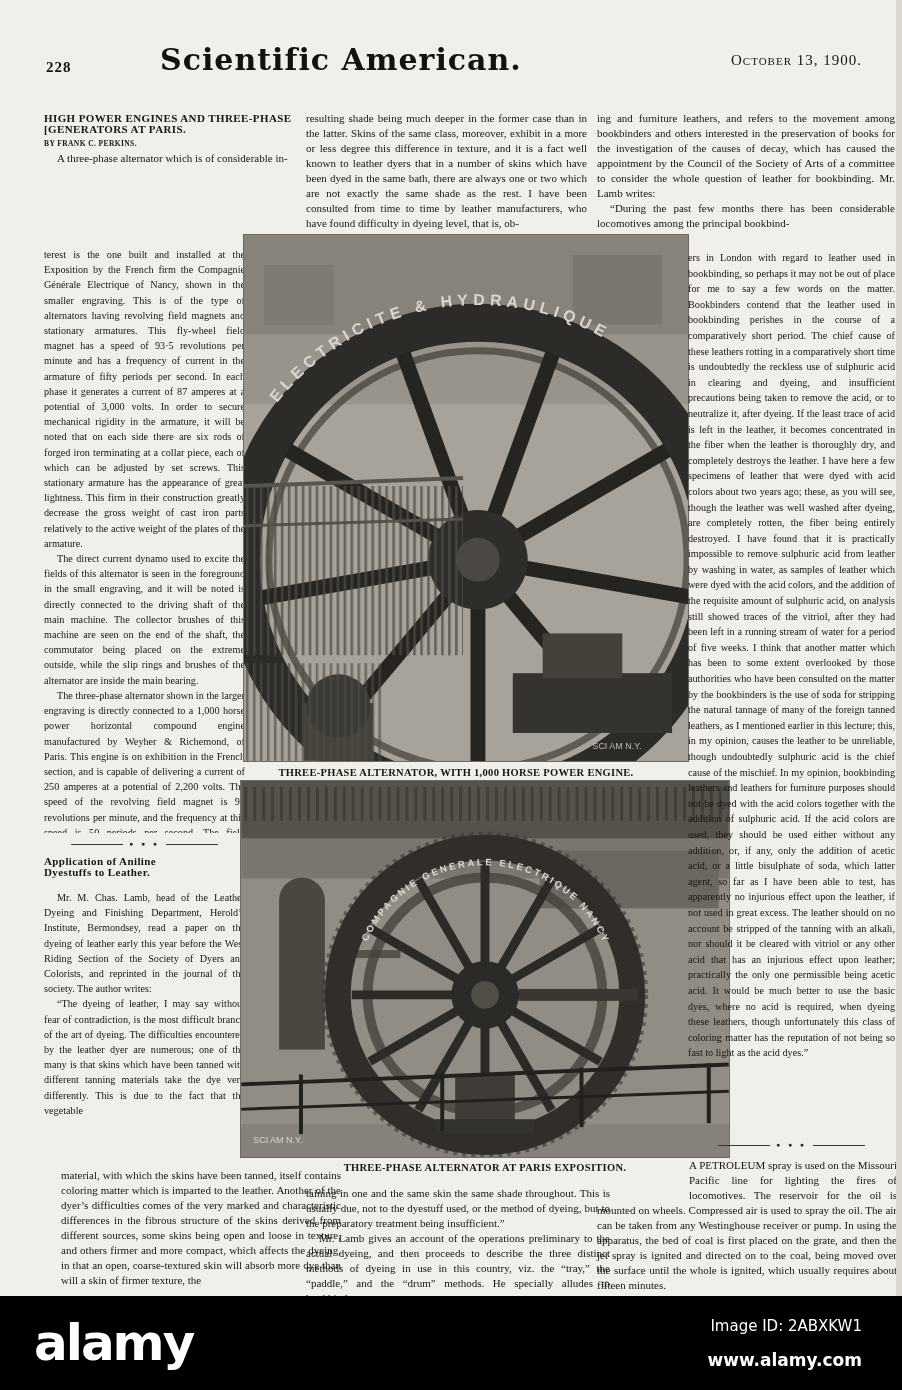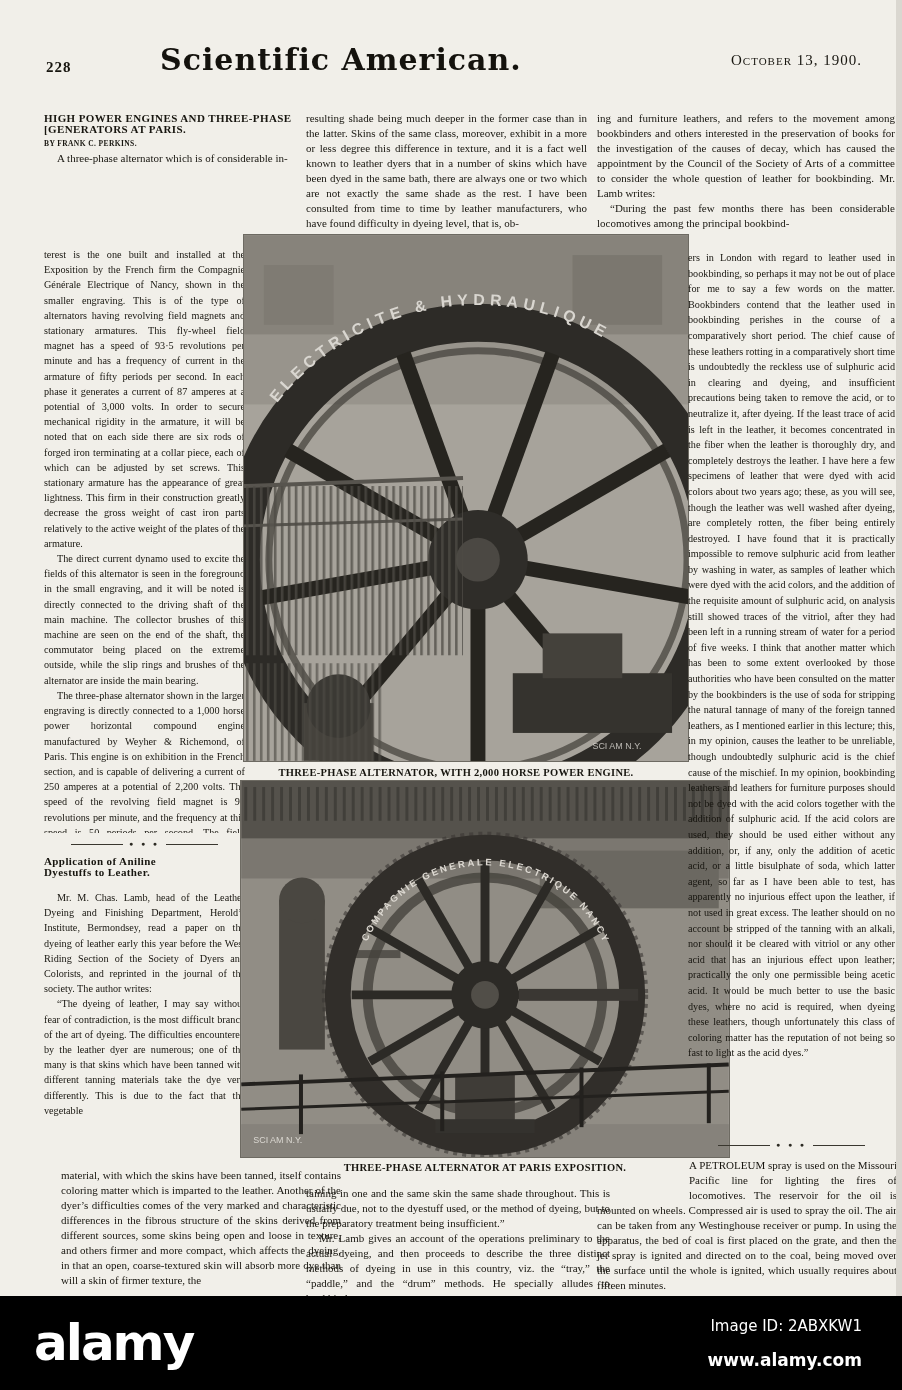--- a/index.html
+++ b/index.html
@@ -129,21 +129,21 @@
     <rect x="60" y="470" width="70" height="58" fill="#45423c"></rect>
     <circle cx="95" cy="473" r="32" fill="#3b3934"></circle>
 
     <line x1="0" y1="252" x2="220" y2="244" stroke="#57544e" stroke-width="4"></line>
     <line x1="0" y1="292" x2="220" y2="285" stroke="#57544e" stroke-width="3"></line>
     <rect x="2" y="252" width="218" height="170" fill="url(#fenceP1)" opacity="0.75"></rect>
     <rect x="0" y="430" width="140" height="98" fill="url(#fenceP1)" opacity="0.65"></rect>
     <text x="350" y="516" font-family="Liberation Sans, sans-serif" font-size="9" fill="#e8e5df" opacity="0.75">SCI AM N.Y.</text>
   </svg>
 </div>
-<div class="abs fig-caption" style="left:223px;top:767px;width:466px;">THREE-PHASE ALTERNATOR, WITH 2,000 HORSE POWER ENGINE.</div>
+<div class="abs fig-caption" style="left:223px;top:767px;width:466px;">THREE-PHASE ALTERNATOR, WITH 1,000 HORSE POWER ENGINE.</div>
 
 <div class="abs photo" style="left:240px;top:780px;width:490px;height:378px;">
   <svg width="488" height="376" viewBox="0 0 490 378">
     <defs>
       <pattern id="fenceP2" width="9" height="12" patternUnits="userSpaceOnUse">
         <rect x="3" width="3" height="12" fill="#3c3a35"></rect>
       </pattern>
     </defs>
     <rect width="490" height="378" fill="#918d85"></rect>
     <rect width="490" height="58" fill="#55524c"></rect>

